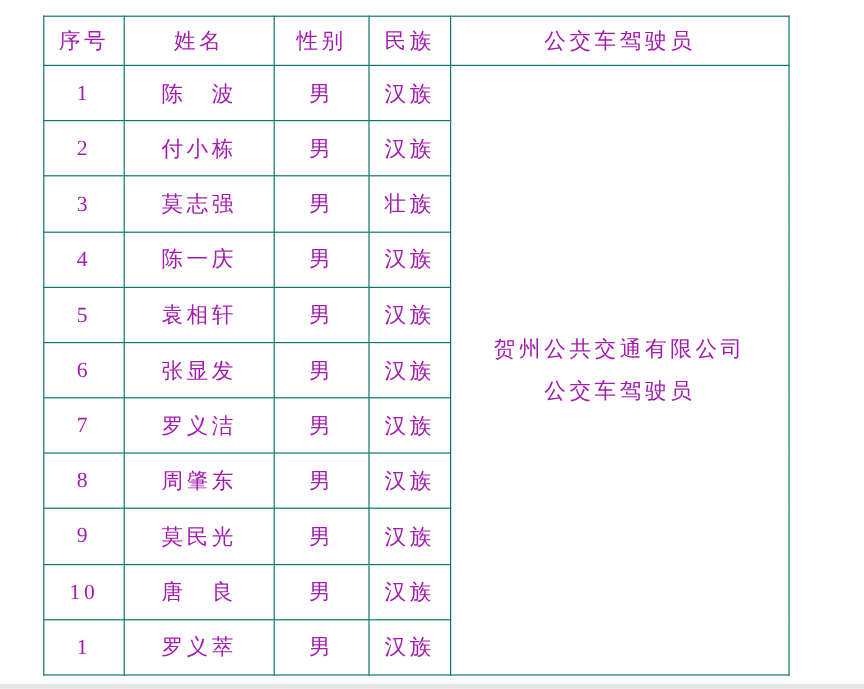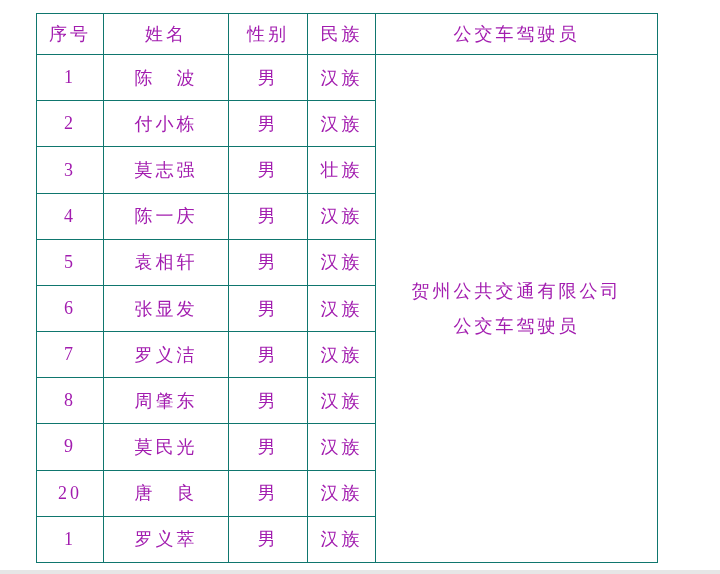--- a/index.html
+++ b/index.html
@@ -132,21 +132,21 @@
       <td>男</td>
       <td>汉族</td>
     </tr>
     <tr class="data-row">
       <td class="cell-no">9</td>
       <td>莫民光</td>
       <td>男</td>
       <td>汉族</td>
     </tr>
     <tr class="data-row">
-      <td class="cell-no">20</td>
+      <td class="cell-no">10</td>
       <td>唐　良</td>
       <td>男</td>
       <td>汉族</td>
     </tr>
     <tr class="data-row">
       <td class="cell-no">1</td>
       <td>罗义萃</td>
       <td>男</td>
       <td>汉族</td>
     </tr>

